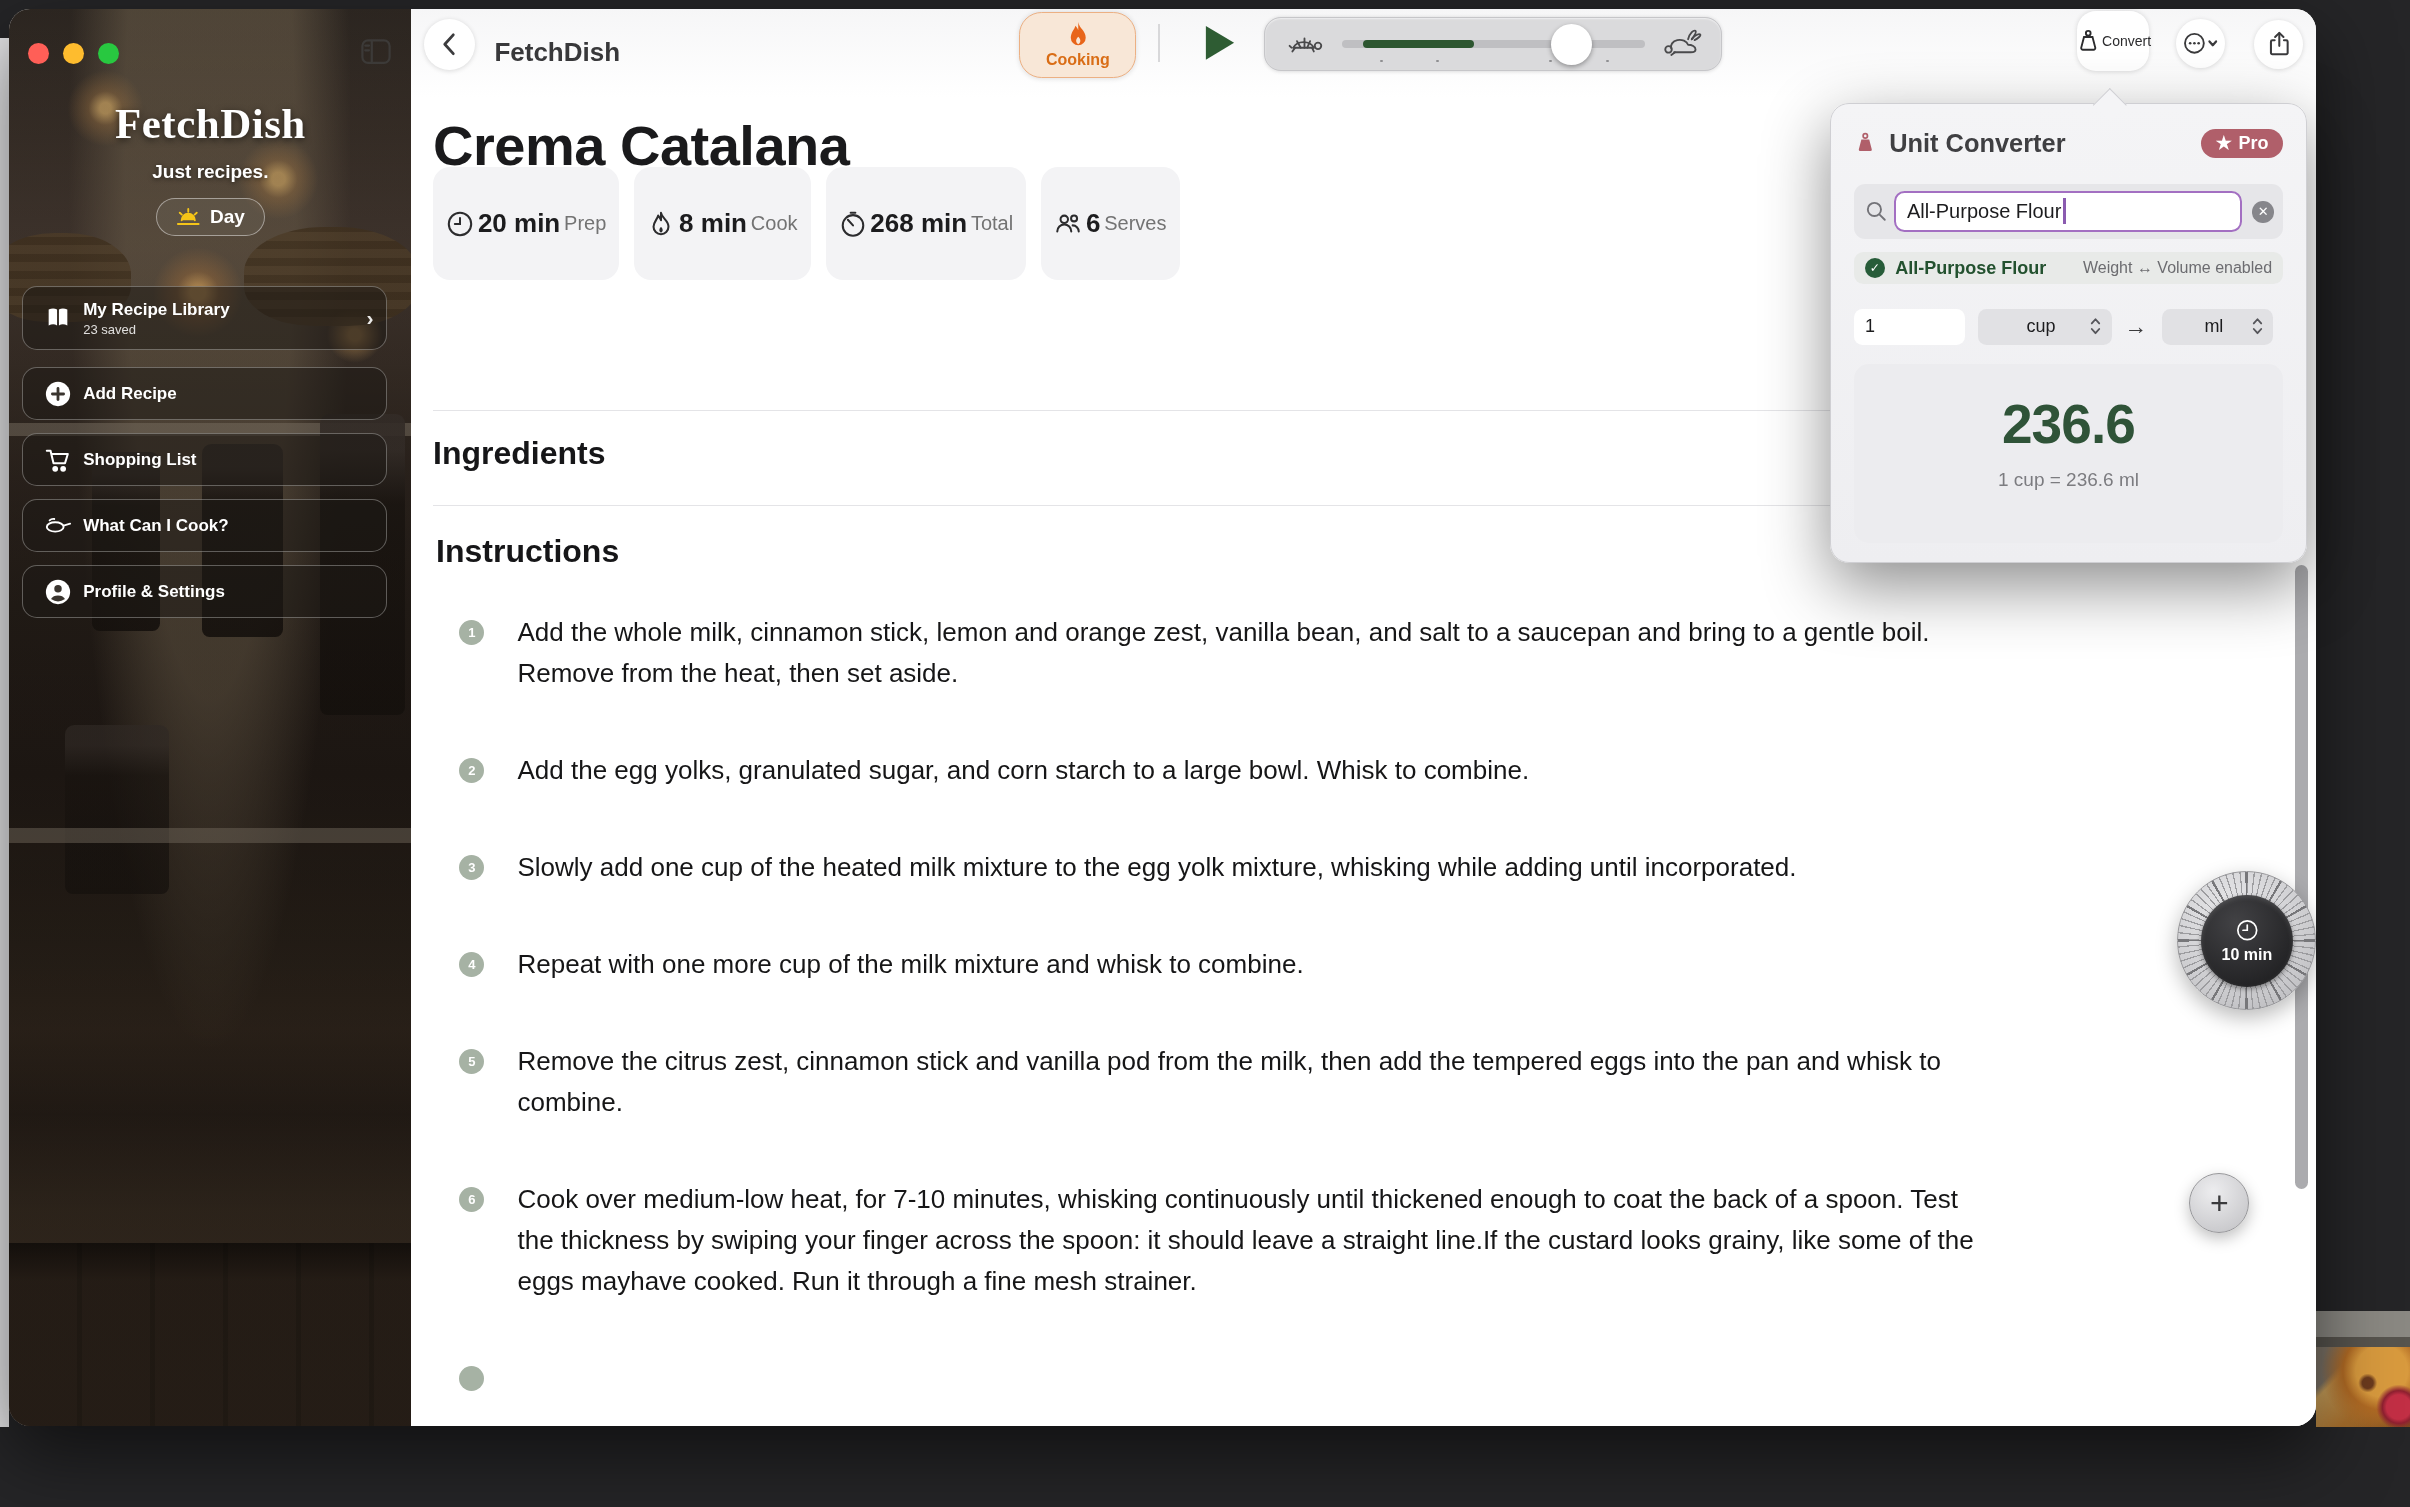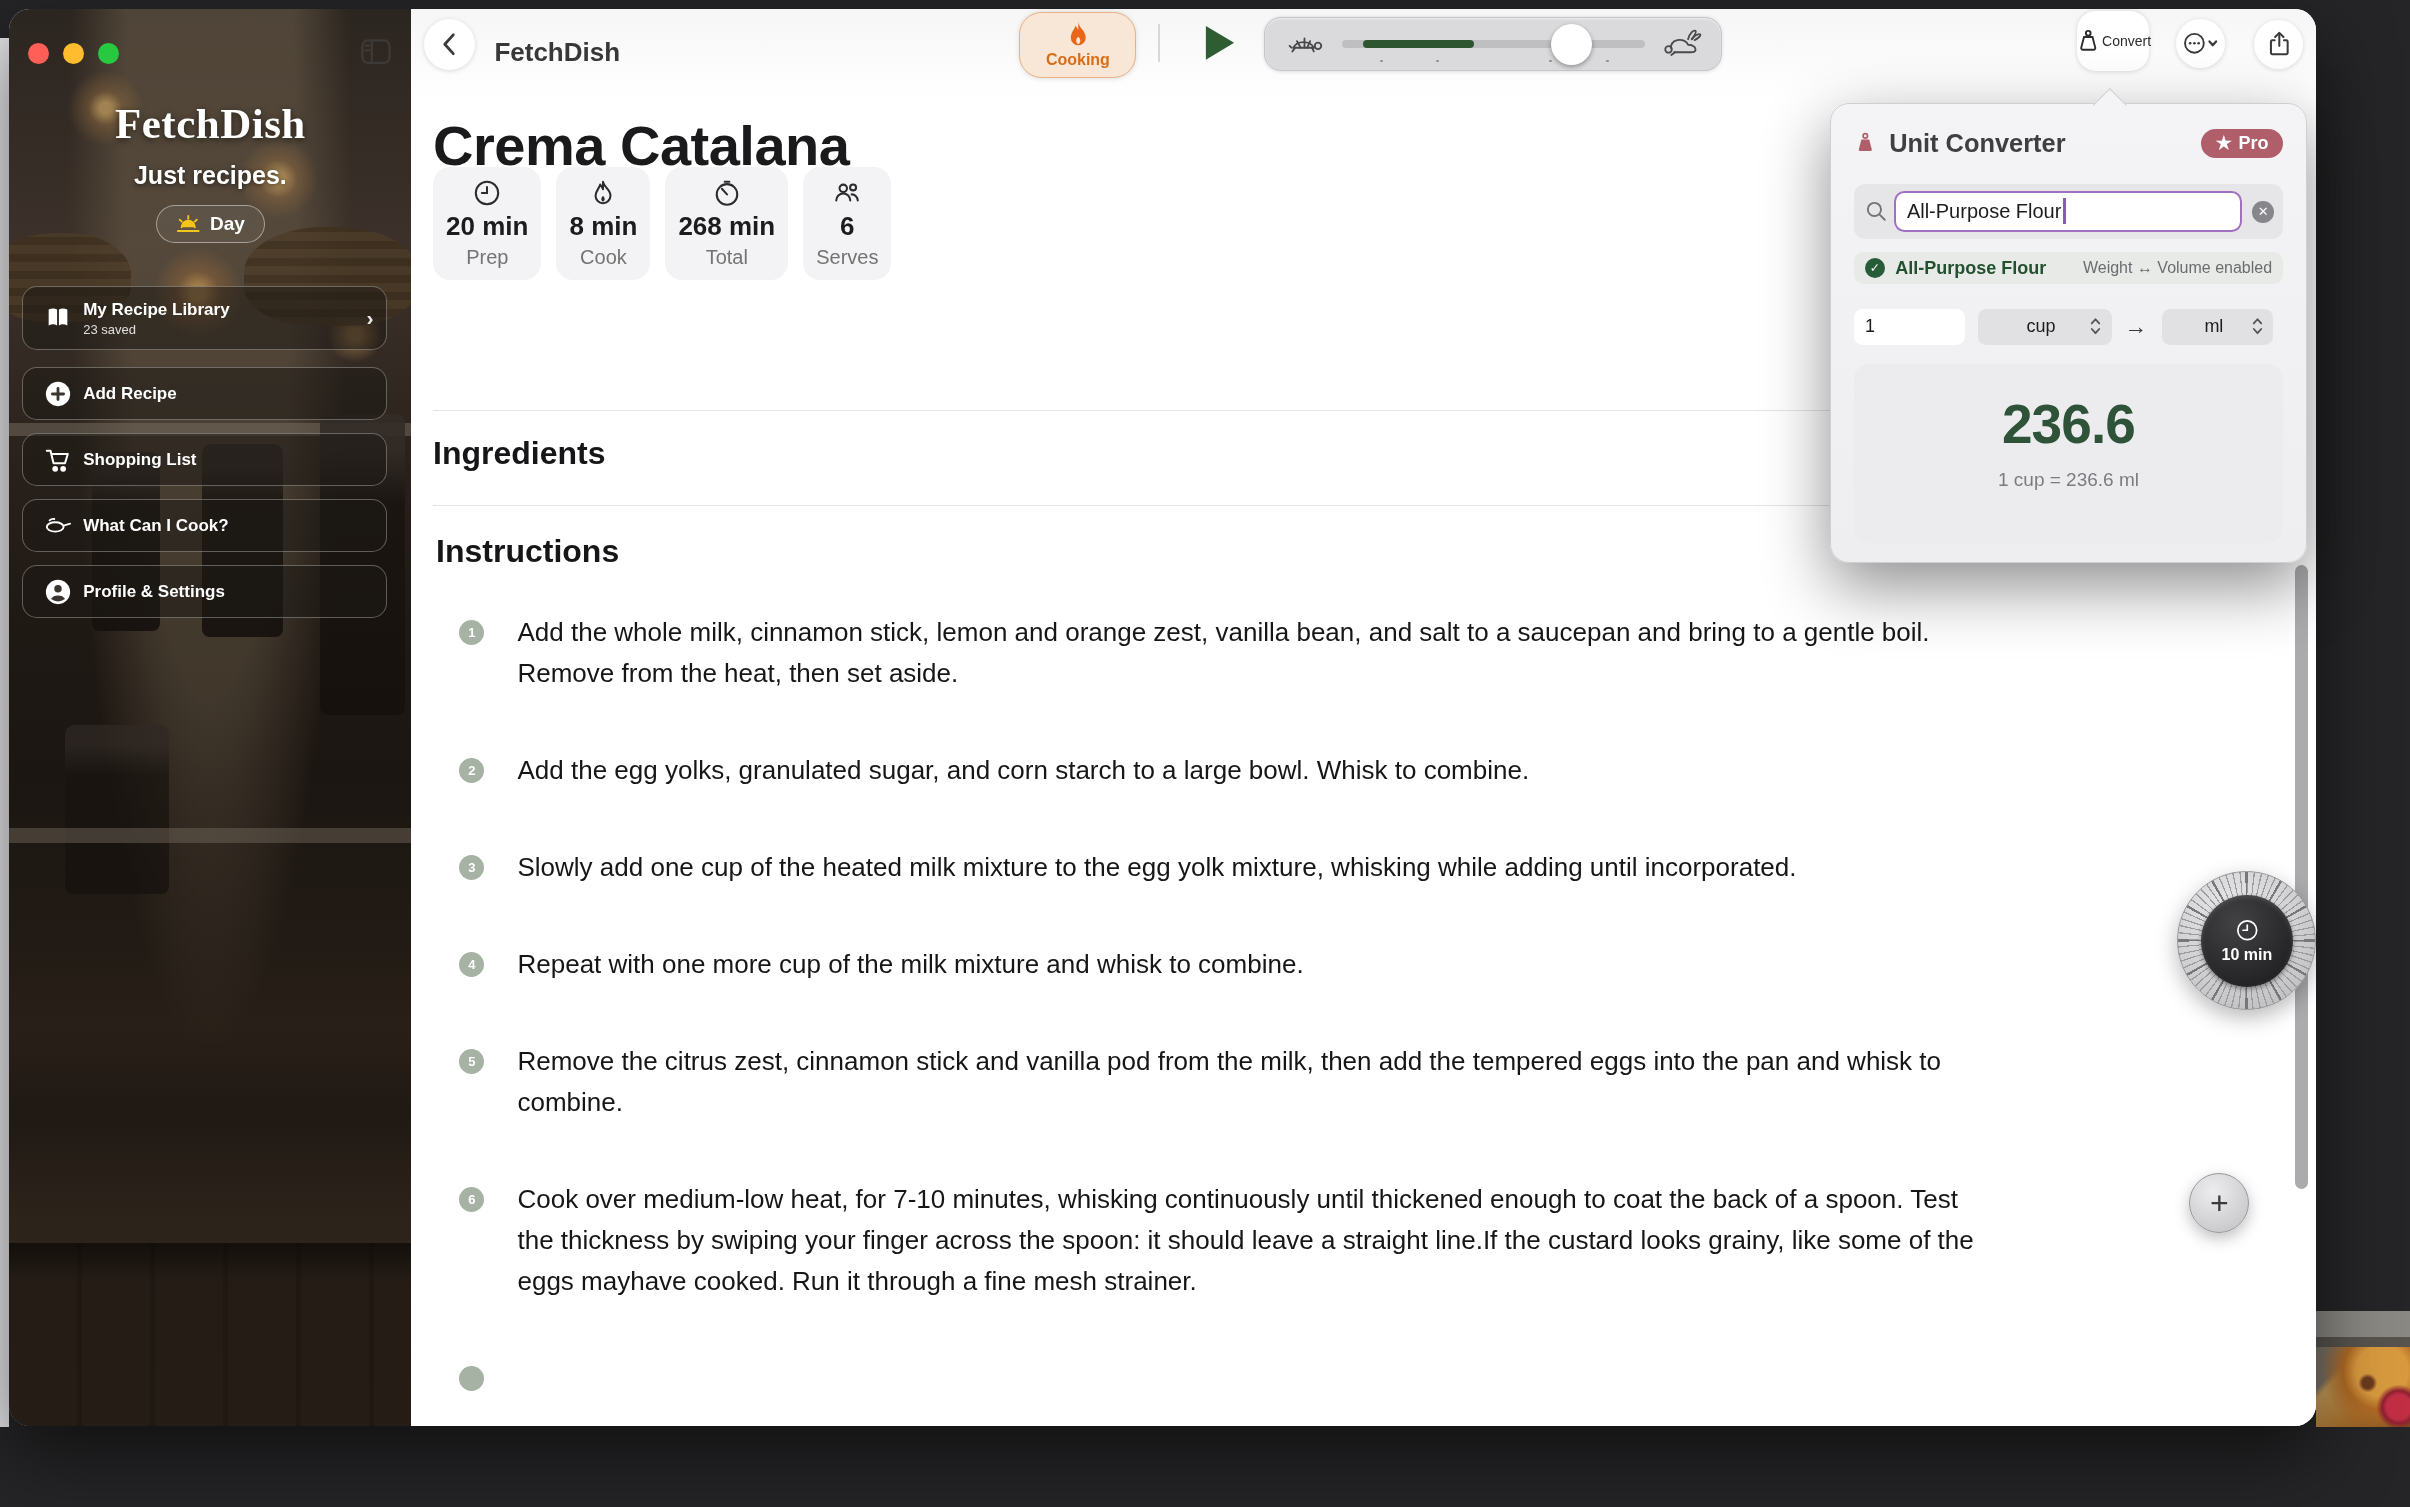--- a/index.html
+++ b/index.html
@@ -42,21 +42,21 @@
       repeating-linear-gradient(90deg,#3a2d22 0 68px,#31271d 68px 73px);}
   .photo-overlay{position:absolute;inset:0;background:linear-gradient(180deg,rgba(8,6,5,.30),rgba(8,6,5,.42) 60%,rgba(8,6,5,.35));}
 
   .traffic{position:absolute;top:34px;width:21px;height:21px;border-radius:50%;}
   .t-red{left:19px;background:#ff5f57;} .t-yellow{left:54px;background:#febc2e;} .t-green{left:89px;background:#28c840;}
   .sb-toggle{position:absolute;left:352px;top:30px;width:30px;height:25.4px;color:#3c3a38;}
 
   .logo-block{position:absolute;left:0;top:90px;width:402px;text-align:center;}
   .logo{font-family:"Liberation Serif",serif;font-weight:700;font-size:43px;letter-spacing:0.5px;
     text-shadow:0 1.9px 7.5px rgba(0,0,0,.6);}
-  .tagline{margin-top:13px;font-size:25px;font-weight:700;text-shadow:0 0.9px 5.6px rgba(0,0,0,.6);}
+  .tagline{margin-top:13px;font-size:19px;font-weight:700;text-shadow:0 0.9px 5.6px rgba(0,0,0,.6);}
   .day-pill{display:inline-flex;align-items:center;gap:9.4px;margin-top:15px;padding:6.6px 19px;
     border-radius:19px;border:1.4px solid rgba(255,255,255,.45);background:rgba(120,110,100,.28);
     font-size:19px;font-weight:700;}
 
   .menu{position:absolute;left:13px;top:277px;width:365px;display:flex;flex-direction:column;}
   .menu-item{display:flex;align-items:center;border-radius:15px;border:0.9px solid rgba(255,255,255,.30);
     background:rgba(28,25,22,.52);height:53px;margin-bottom:13px;padding:0 13px;box-sizing:border-box;}
   .menu-item.tall{height:64px;margin-bottom:17px;}
   .mi-icon{width:28px;height:28px;margin:0 11.3px 0 7.5px;flex:0 0 auto;color:#fff;}
   .mi-label{font-size:17px;font-weight:700;line-height:1.2;}
@@ -89,21 +89,21 @@
 
   .convert-btn{left:1666px;top:1.9px;width:72px;height:60px;border-radius:19px;flex-direction:row;gap:1.9px;color:#2c2c2e;}
   .convert-label{font-size:14px;color:#2c2c2e;}
   .circle-btn{border-radius:50%;width:49px;height:49px;color:#3a3a3c;}
   .more-btn{left:1765px;top:9.4px;}
   .share-btn{left:1843px;top:10.4px;}
 
   .recipe-title{position:absolute;left:21.7px;top:66px;font-size:56px;font-weight:800;color:#1a1a1c;letter-spacing:-0.5px;}
   .chips{position:absolute;left:21.7px;top:158px;display:flex;gap:15px;}
   .chip{background:#f3f3f5;border-radius:17px;height:113px;min-width:72px;padding:0 13px;box-sizing:border-box;
-    display:flex;flex-direction:column;align-items:center;justify-content:center;gap:3.8px;}
+    display:flex;flex-direction:row;align-items:center;justify-content:center;gap:3.8px;}
   .chip-icon{width:28px;height:28px;color:#2c2c2e;}
   .chip-value{font-size:26px;font-weight:800;color:#1c1c1e;}
   .chip-label{font-size:20px;color:#737373;}
 
   .servings-bar{position:absolute;left:21.7px;top:301px;width:1867px;height:73px;border-radius:15px;
     background:#f0f0f2;display:flex;align-items:center;}
   .servings-label{margin-left:22.6px;font-size:18px;color:#1d1d1f;}
   .hdiv{position:absolute;left:21.7px;width:1867px;height:0.9px;background:#e4e4e7;}
   .div1{top:401px;} .div2{top:496px;}
   .sec-heading{position:absolute;left:21.7px;font-size:32px;font-weight:800;color:#161618;}

